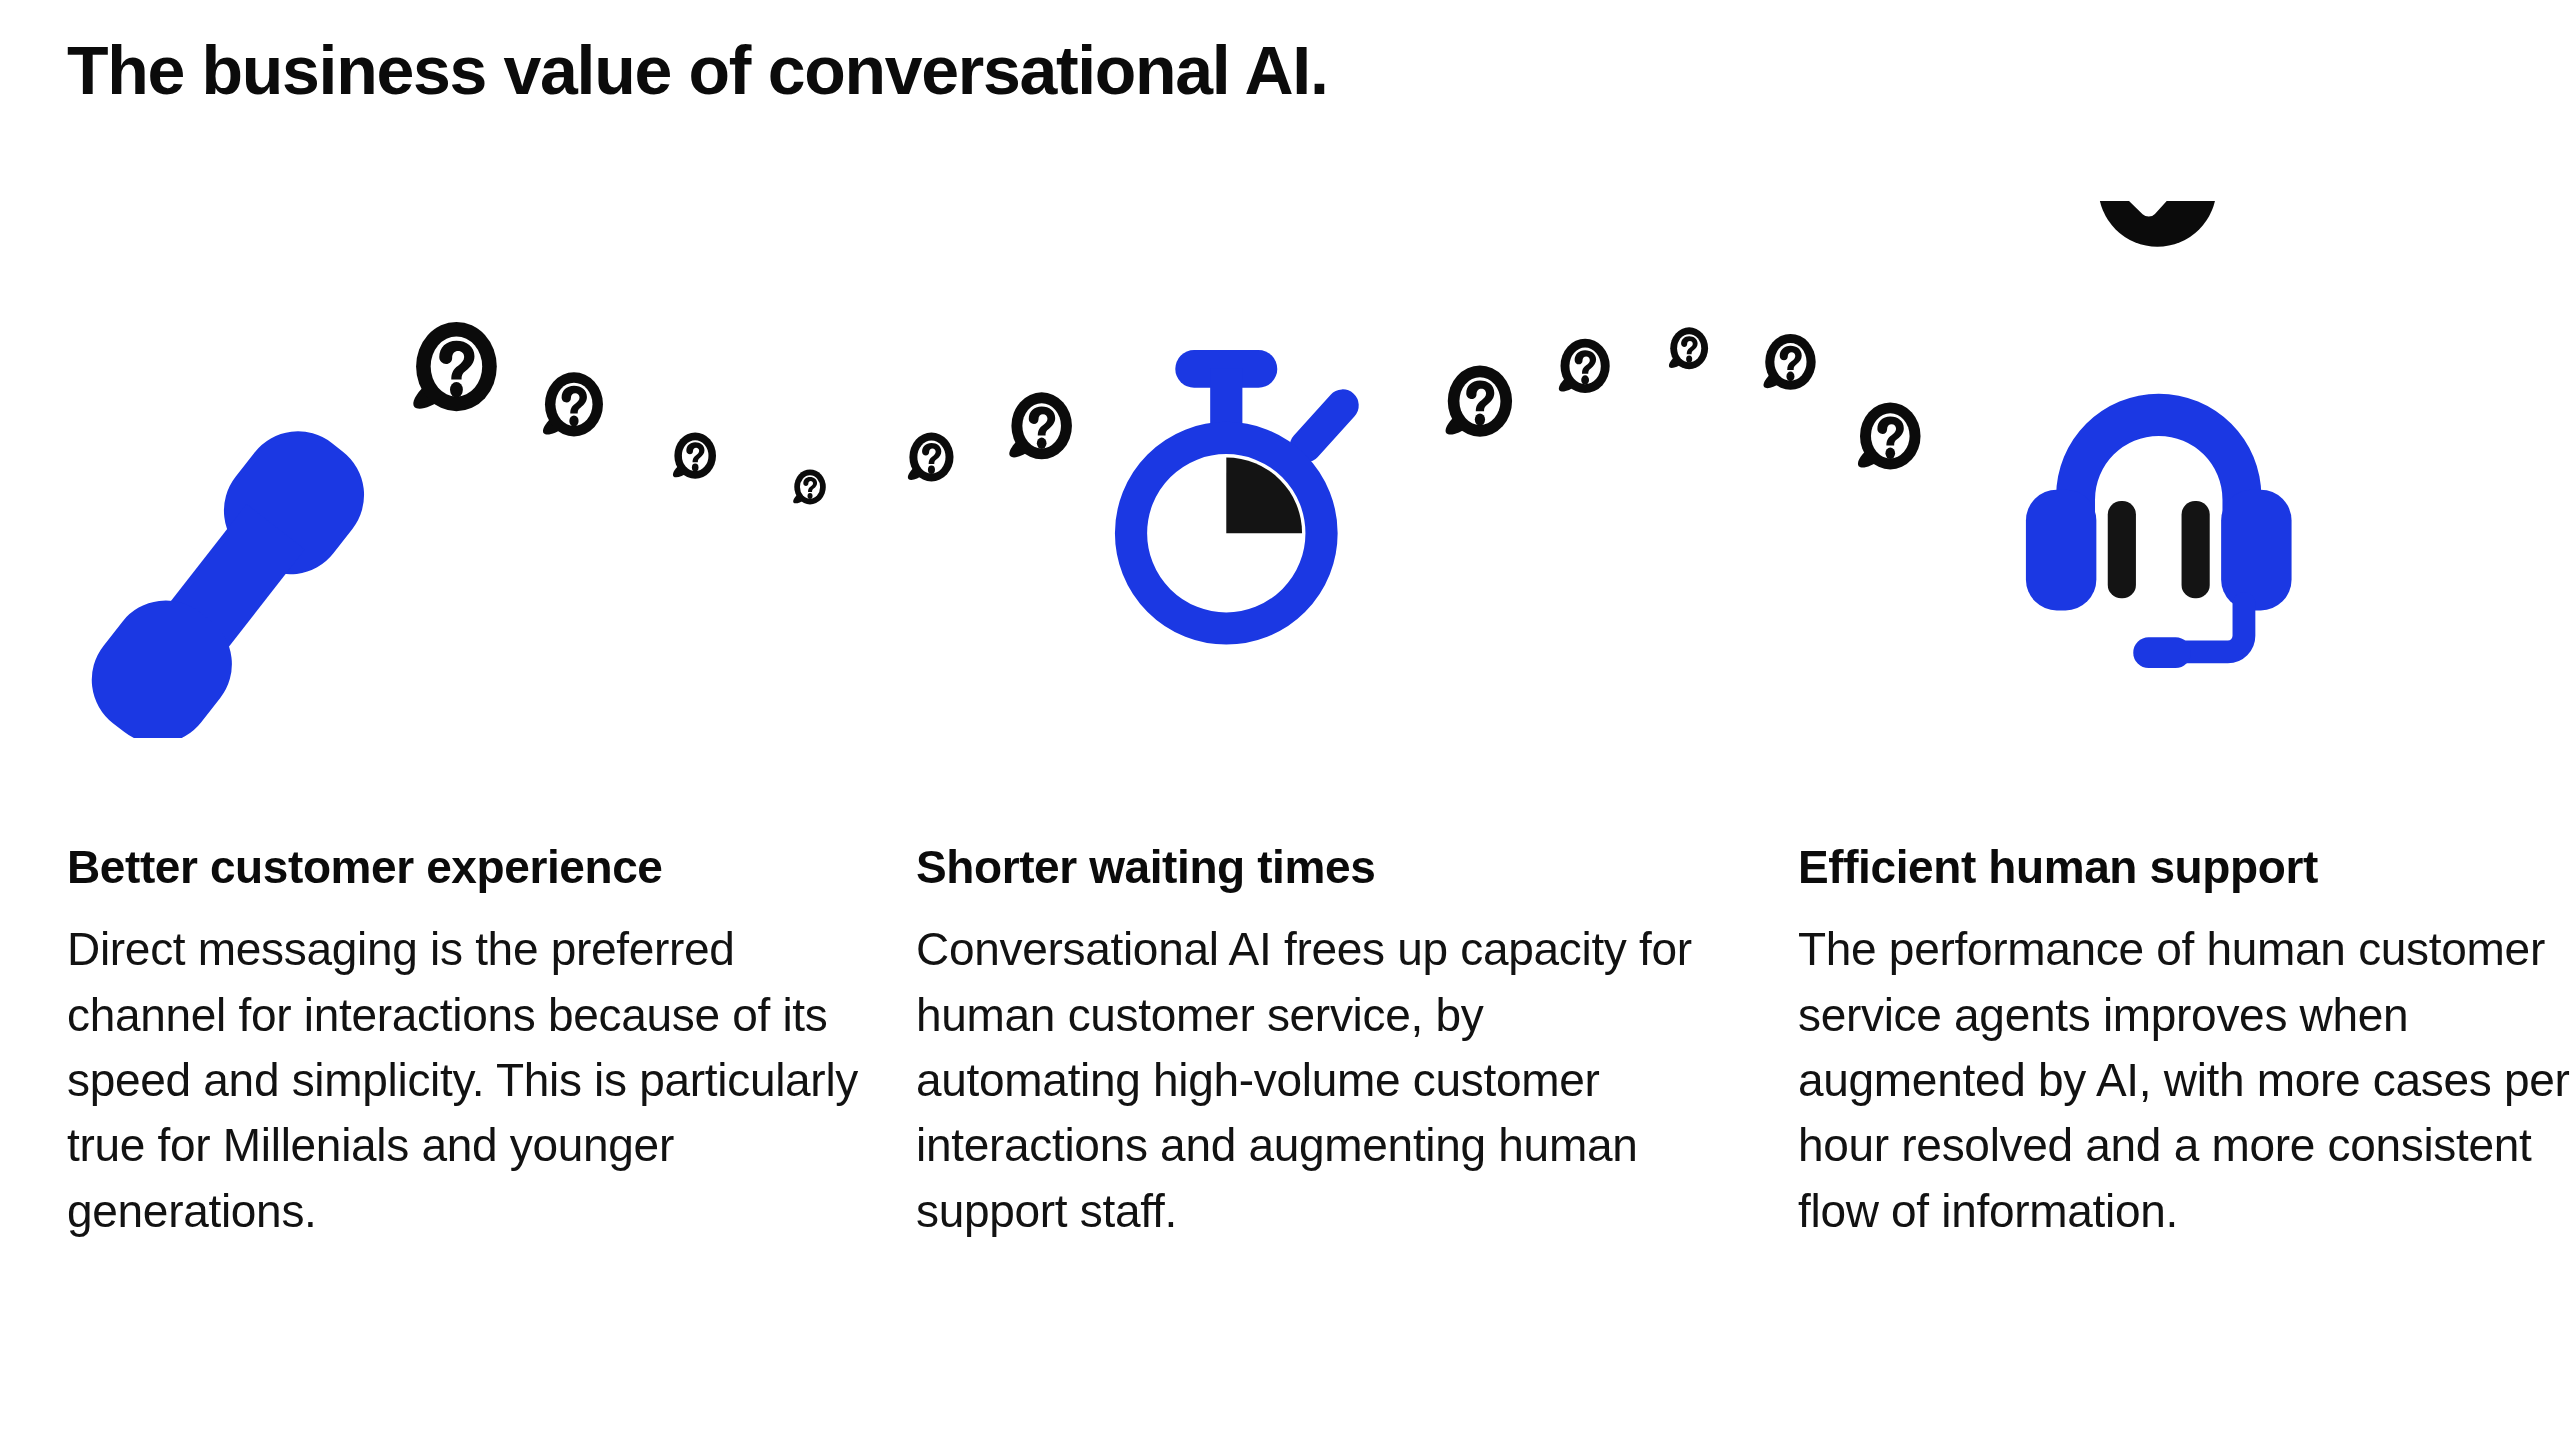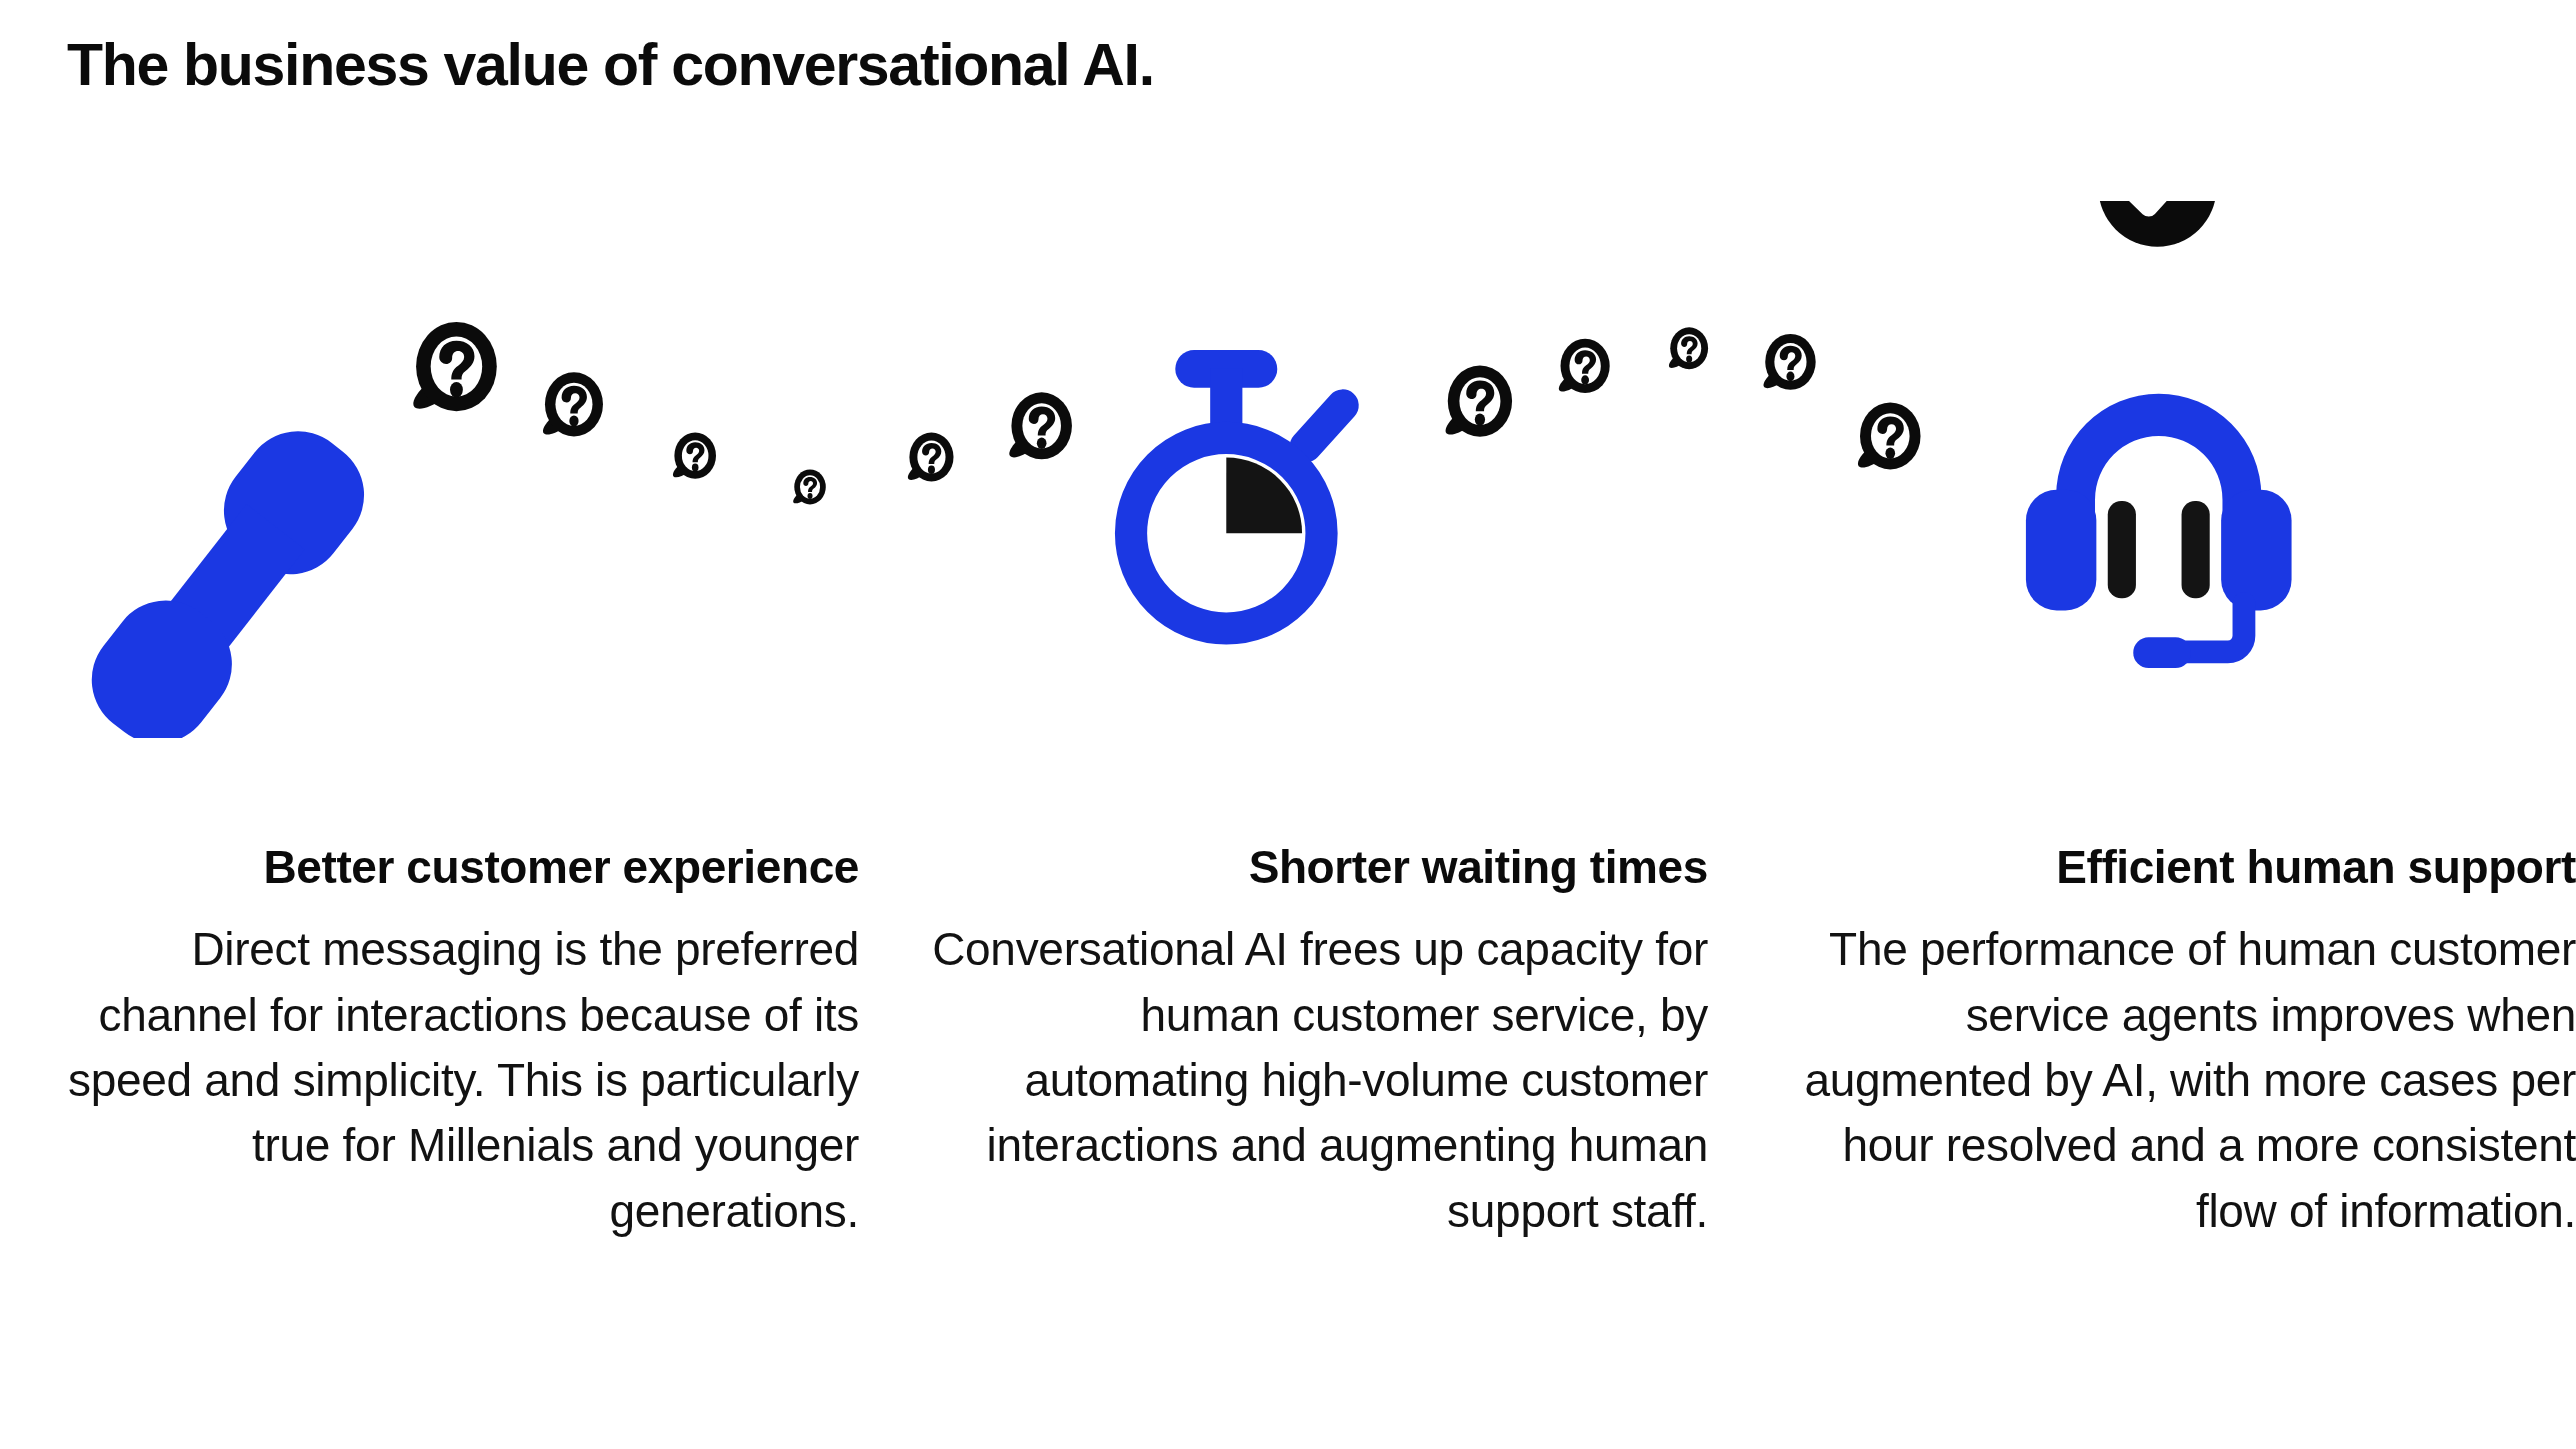--- a/index.html
+++ b/index.html
@@ -13,21 +13,21 @@
     font-family: "Liberation Sans", "DejaVu Sans", sans-serif;
     color: #101010;
     position: relative;
   }
 
   
   .slide-title {
     position: absolute;
     left: 67px;
     top: 32px;
-    font-size: 59px;
+    font-size: 68px;
     font-weight: 700;
     letter-spacing: -1.3px;
     line-height: 1.12;
     color: #0b0b0b;
     white-space: nowrap;
   }
 
   
   .illustration {
     position: absolute;
@@ -38,21 +38,20 @@
   }
   .illustration svg { display: block; }
 
   
   .columns {
     position: absolute;
     left: 0;
     top: 835px;
     width: 2576px;
     height: 537px;
-    text-align: right;
   }
   .col {
     position: absolute;
     top: 0;
   }
   .col-0 { left: 67px;  width: 792px; }
   .col-1 { left: 916px; width: 792px; }
   .col-2 { left: 1798px; width: 778px; }
 
   .col-heading {

